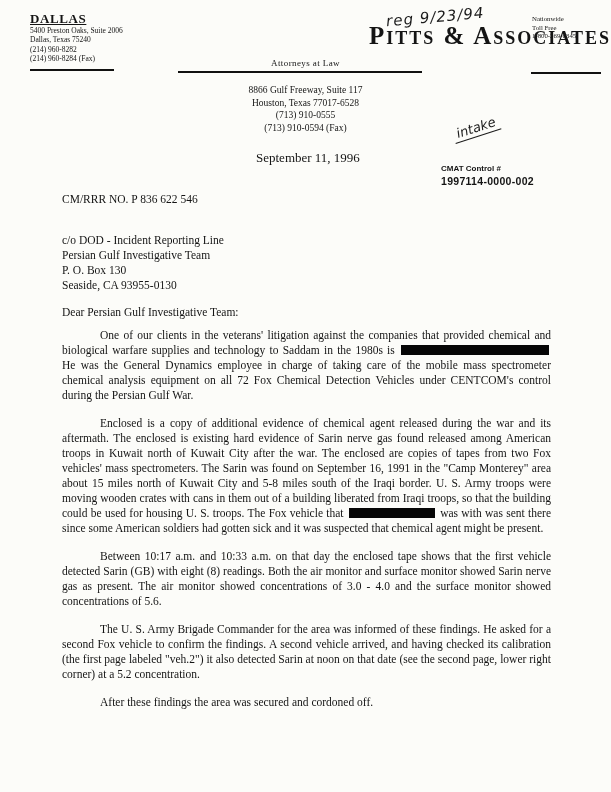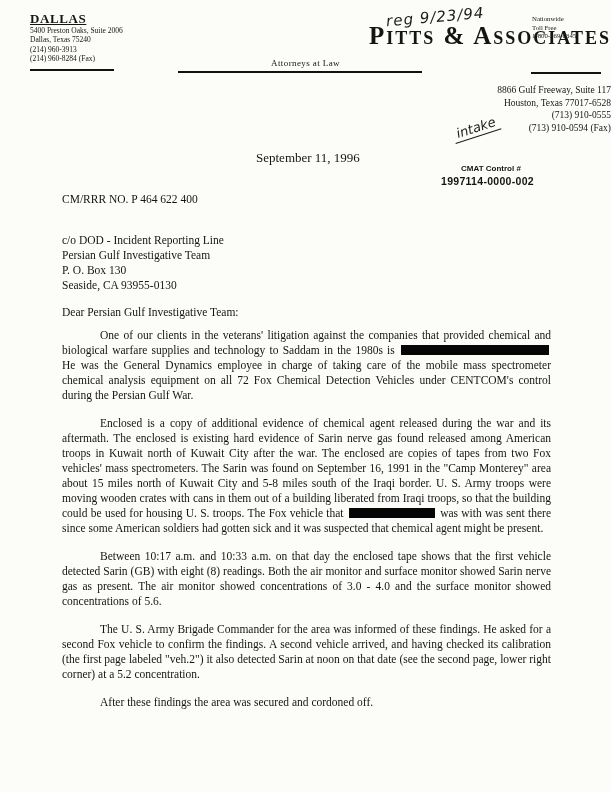--- a/index.html
+++ b/index.html
@@ -37,40 +37,40 @@
   .rule { position: absolute; height: 1.5px; background: #111; }
   .rule-left   { left: 30px;  width: 84px;  top: 69px; }
   .rule-center { left: 178px; width: 244px; top: 71px; }
   .rule-right  { left: 531px; width: 70px;  top: 72px; }
   .tollfree {
     position: absolute; left: 532px; top: 15px;
     font-size: 6.8px; line-height: 8.6px;
   }
   .houston {
     position: absolute; left: 0; right: 0; top: 84px;
-    text-align: right; font-size: 9.5px; line-height: 12.5px;
+    text-align: center; font-size: 9.5px; line-height: 12.5px;
   }
 
   
   .hw {
     position: absolute;
     font-family: "DejaVu Sans", sans-serif;
     font-style: italic; color: #1b1b1b;
   }
   .hw-top { left: 386px; top: 8px; font-size: 15px; transform: rotate(-5deg); letter-spacing: 1px; }
   .hw-intake {
     left: 452px; top: 120px; font-size: 13px;
     transform: rotate(-18deg);
     border-bottom: 1.5px solid #1b1b1b; padding: 0 4px 1px 4px;
   }
 
   
   .date { position: absolute; left: 256px; top: 150px; font-size: 13px; }
   .cmat { position: absolute; left: 441px; top: 164px; font-family: "Liberation Sans", sans-serif; }
-  .cmat-label  { font-size: 8px; font-weight: bold; margin-left: 20px; }
+  .cmat-label  { font-size: 8px; font-weight: bold; margin-left: 0; }
   .cmat-number { font-size: 10.5px; font-weight: bold; letter-spacing: .3px; margin-top: 2px; text-align: center; }
 
   
   .letterbody {
     position: absolute; left: 62px; top: 192px; width: 489px;
     font-size: 11.5px; line-height: 15px;
   }
   .tracking   { margin: 0 0 26px 0; }
   .recipient  { margin: 0 0 12px 0; }
   .salutation { margin: 0 0 8px 0; }
@@ -94,21 +94,21 @@
 <body>
 
 <div class="page">
 
   <div class="hw hw-top">reg 9/23/94</div>
 
   <div class="dallas">
     <div class="dallas-title">DALLAS</div>
     <div>5400 Preston Oaks, Suite 2006</div>
     <div>Dallas, Texas 75240</div>
-    <div>(214) 960-3913</div>
+    <div>(214) 960-8282</div>
     <div>(214) 960-8284 (Fax)</div>
   </div>
 
   <div class="firm">Pitts &amp; Associates</div>
   <div class="tagline">Attorneys at Law</div>
 
   <div class="rule rule-left"></div>
   <div class="rule rule-center"></div>
   <div class="rule rule-right"></div>
 
@@ -129,21 +129,21 @@
 
   <div class="date">September 11, 1996</div>
 
   <div class="cmat">
     <div class="cmat-label">CMAT Control #</div>
     <div class="cmat-number">1997114-0000-002</div>
   </div>
 
   <div class="letterbody">
 
-    <div class="tracking">CM/RRR NO. P 464 622 400</div>
+    <div class="tracking">CM/RRR NO. P 836 622 546</div>
 
     <div class="recipient">
       <div>c/o DOD - Incident Reporting Line</div>
       <div>Persian Gulf Investigative Team</div>
       <div>P. O. Box 130</div>
       <div>Seaside, CA  93955-0130</div>
     </div>
 
     <div class="salutation">Dear Persian Gulf Investigative Team:</div>
 

